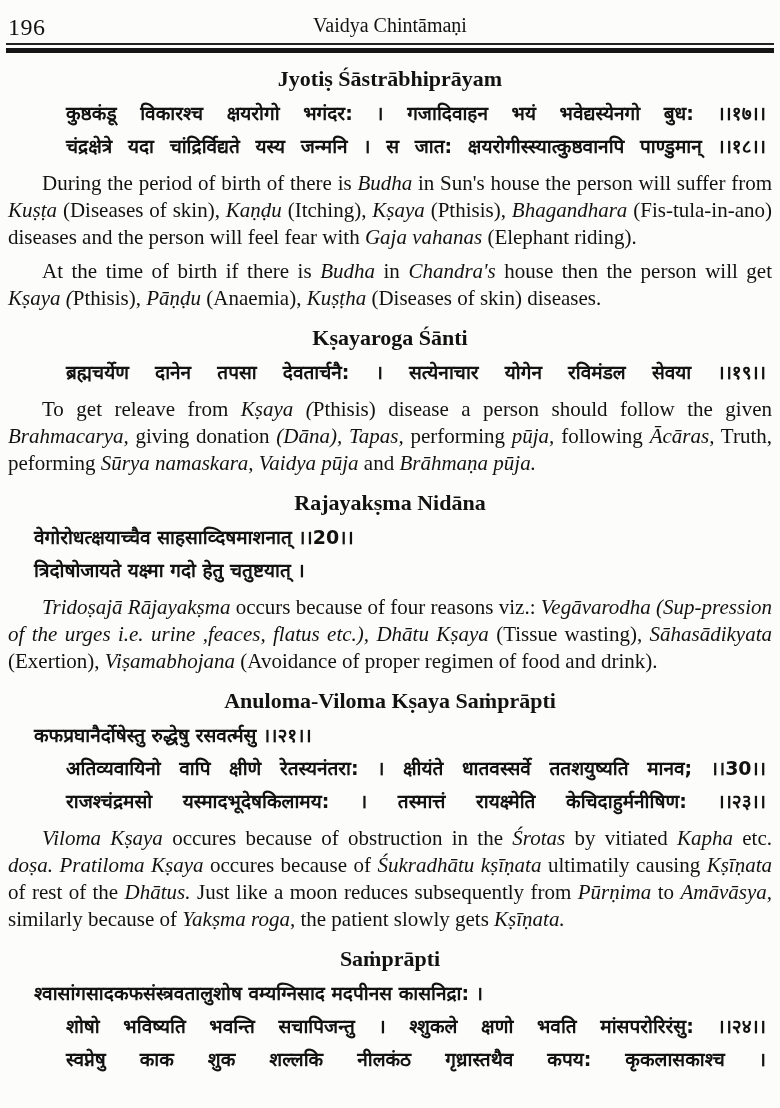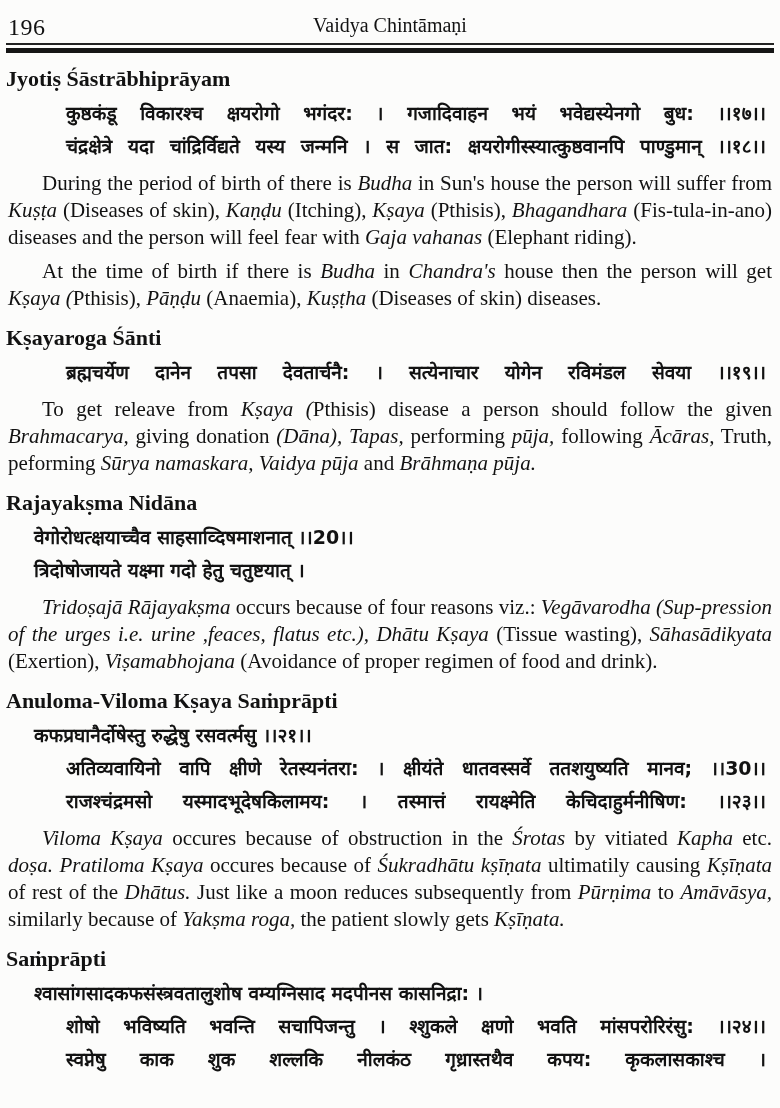--- a/index.html
+++ b/index.html
@@ -30,21 +30,21 @@
     display: block;
     text-align: center;
     font-size: 20px;
   }
   .rule { height: 0; border: 0; }
   .rule.thin  { border-top: 2px solid #222; margin-top: 3px; }
   .rule.thick { border-top: 5px solid #151515; margin-top: 3px; }
 
   .sec-heading {
     margin: 13px 0 5px 0;
-    text-align: left;
+    text-align: center;
     font-size: 22px;
     font-weight: 700;
     font-family: "Liberation Serif", serif;
   }
   .verse {
     margin: 4px 0 6px 0;
     padding: 0 8px 0 28px;
     font-family: "DejaVu Sans", sans-serif;
     font-weight: 700;
     font-size: 19px;

